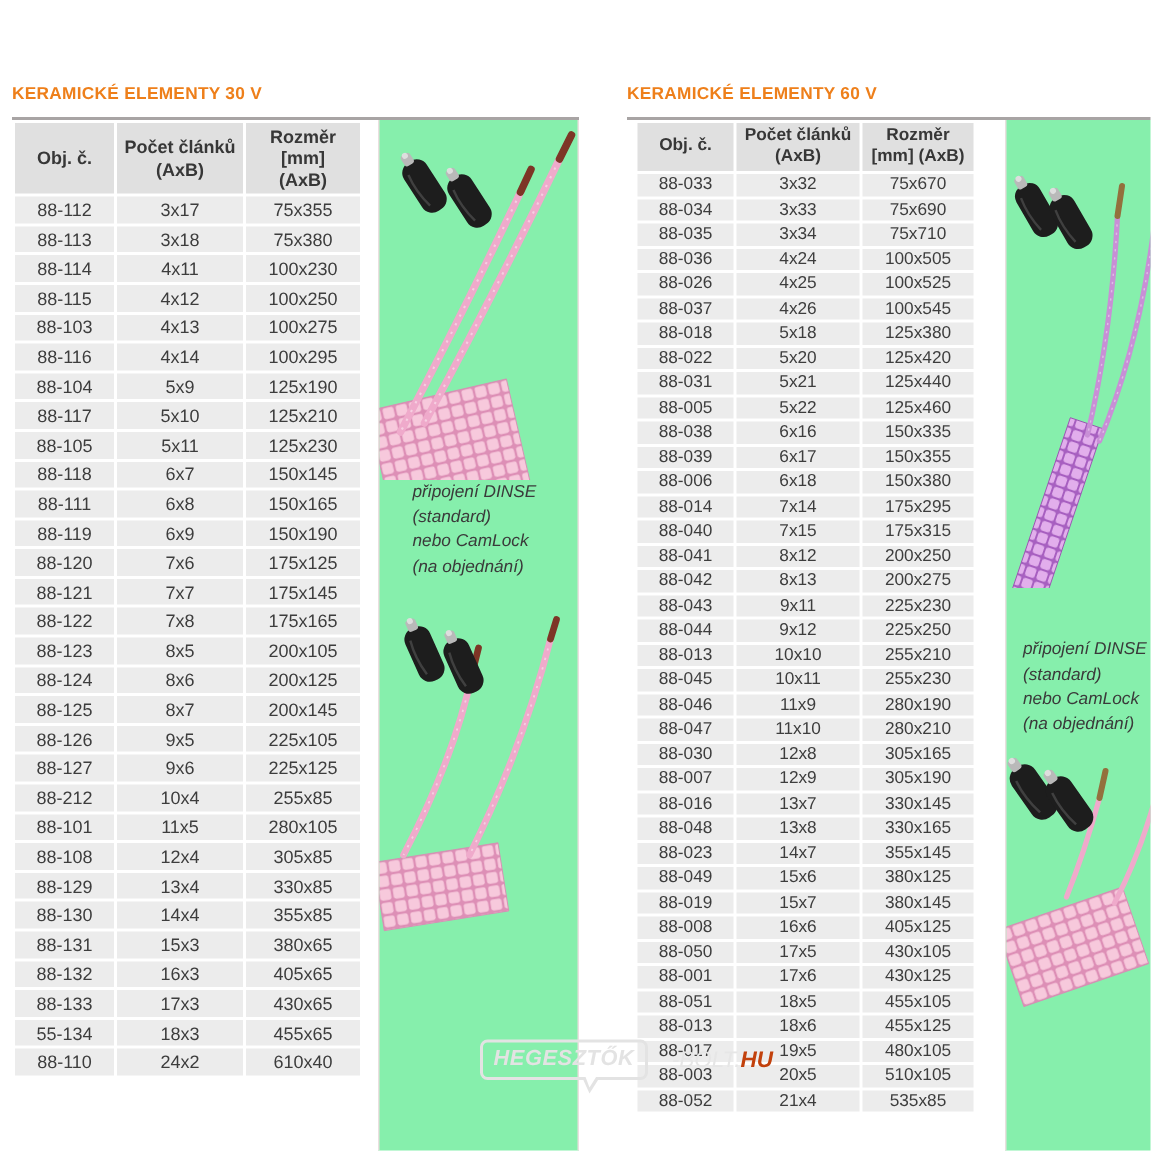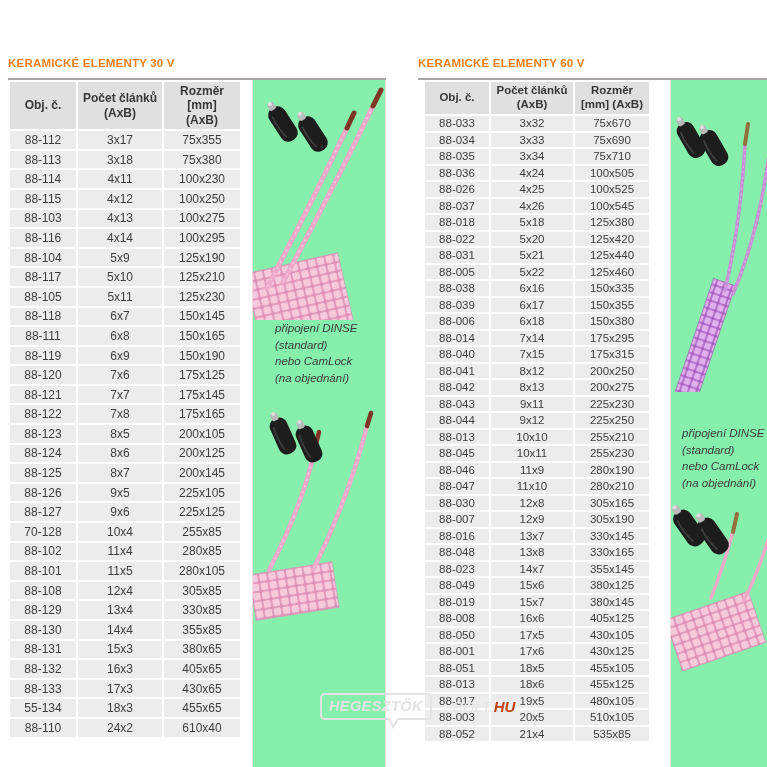--- a/index.html
+++ b/index.html
@@ -207,28 +207,23 @@
             <td>88-126</td>
             <td>9x5</td>
             <td>225x105</td>
           </tr>
           <tr>
             <td>88-127</td>
             <td>9x6</td>
             <td>225x125</td>
           </tr>
           <tr>
-            <td>70-128</td>
+            <td>88-212</td>
             <td>10x4</td>
             <td>255x85</td>
-          </tr>
-          <tr>
-            <td>88-102</td>
-            <td>11x4</td>
-            <td>280x85</td>
           </tr>
           <tr>
             <td>88-101</td>
             <td>11x5</td>
             <td>280x105</td>
           </tr>
           <tr>
             <td>88-108</td>
             <td>12x4</td>
             <td>305x85</td>

